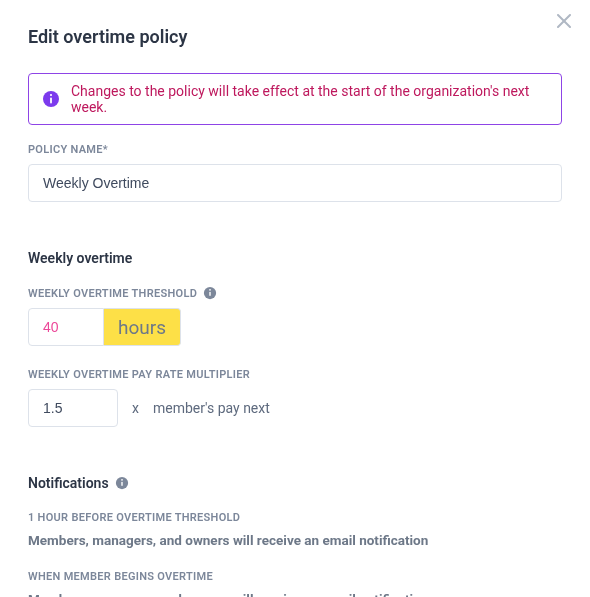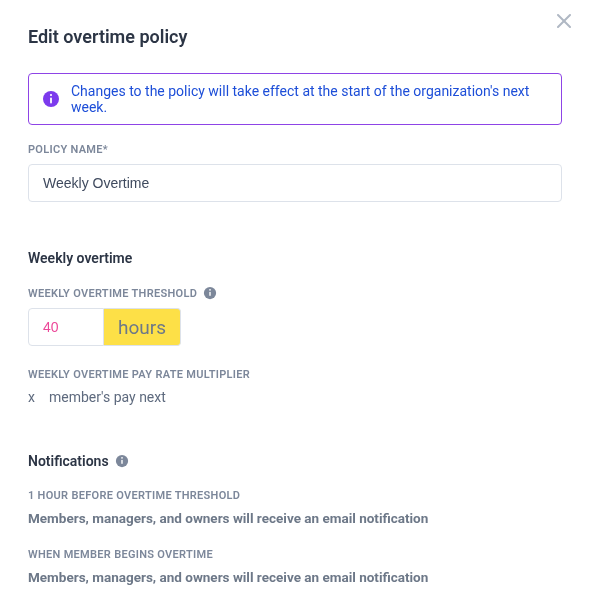--- a/index.html
+++ b/index.html
@@ -41,21 +41,21 @@
       margin-bottom: 18px;
     }
     .alert-icon {
       width: 16px;
       height: 16px;
       flex-shrink: 0;
       color: #7c3aed;
     }
     .alert-text {
       font-size: 14px;
-      color: #1d4ed8;
+      color: #be185d;
     }
     .field-label {
       font-size: 11px;
       font-weight: 600;
       letter-spacing: 0.3px;
       color: #7c879a;
       text-transform: uppercase;
       margin-bottom: 8px;
       display: flex;
       align-items: center;
@@ -184,20 +184,21 @@
     </svg>
   </span>
 </div>
 <div class="input-row">
   <input class="num-input" type="text" value="40" style="">
   <div class="suffix-box">hours</div>
 </div>
 
 <div class="field-label">WEEKLY OVERTIME PAY RATE MULTIPLIER</div>
 <div class="mult-row">
+  <input class="mult-input" type="text" value="1.5" style="">
   <span class="mult-text">x</span>
   <span class="mult-text">member's pay next</span>
 </div>
 
 <div class="section-title">
   <span>Notifications</span>
   <span class="info-icon">
     <svg viewBox="0 0 16 16" fill="currentColor">
       <circle cx="8" cy="8" r="7"></circle>
       <rect x="7.2" y="6.5" width="1.6" height="5" fill="#fff" rx="0.8"></rect>

